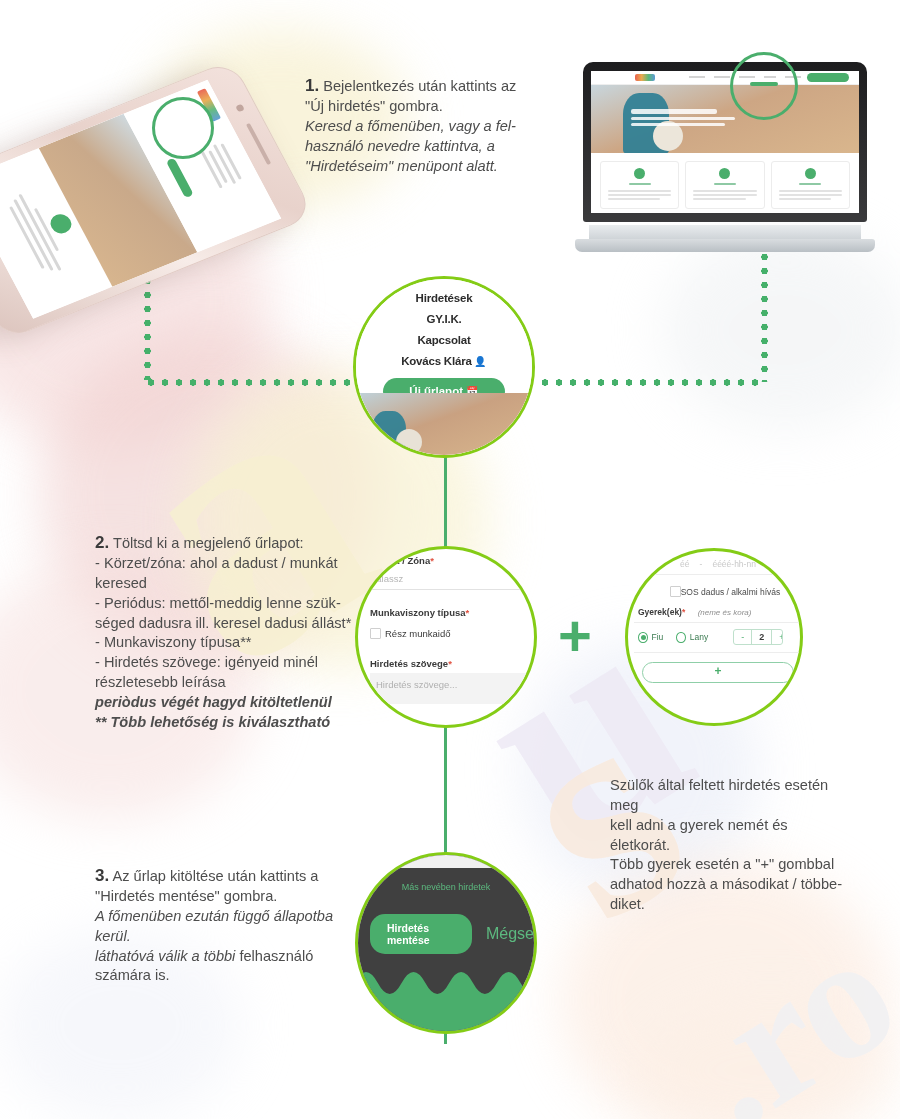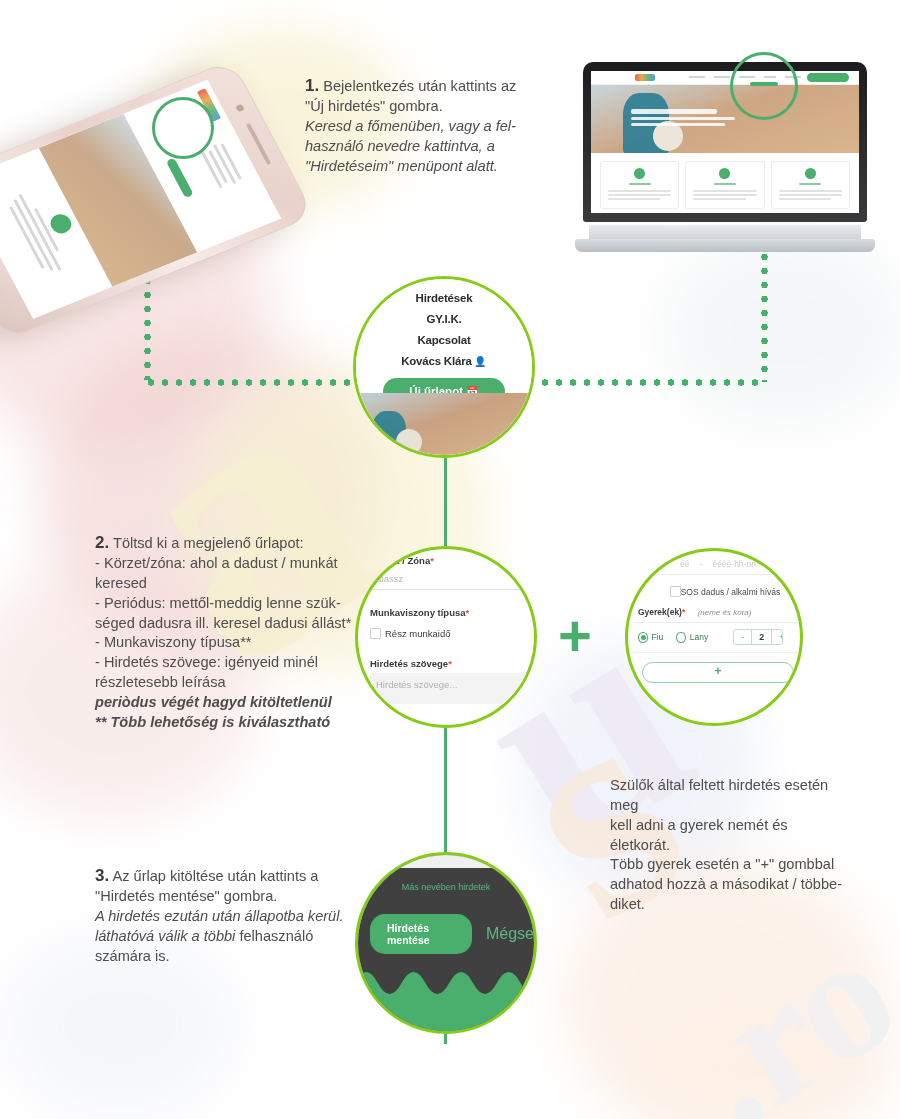--- a/index.html
+++ b/index.html
@@ -394,21 +394,21 @@
     <span>- Munkaviszony típusa**</span><br>
     <span>- Hirdetés szövege: igényeid minél</span><br>
     <span>részletesebb leírása</span>
     <span class="it" style="font-weight:700;">periòdus végét hagyd kitöltetlenül</span>
     <span class="it" style="font-weight:700;">** Több lehetőség is kiválasztható</span>
   </div>
 
   <div class="txt" id="step3">
     <b class="num">3.</b><span> Az űrlap kitöltése után kattints a</span><br>
     <span>"Hirdetés mentése" gombra.</span>
-    <span class="it">A hirdetés ezután után állapotba kerül.</span>
+    <span class="it">A főmenüben ezután függő állapotba kerül.</span>
     <span><i>láthatóvá válik a többi</i><span> felhasználó</span></span><br>
     <span>számára is.</span>
   </div>
 
   <div class="txt" id="note-parents">
     <span>Szülők által feltett hirdetés esetén meg</span><br>
     <span>kell adni a gyerek nemét és életkorát.</span><br>
     <span>Több gyerek esetén a "+" gombbal</span><br>
     <span>adhatod hozzà a másodikat / többe-</span><br>
     <span>diket.</span>

